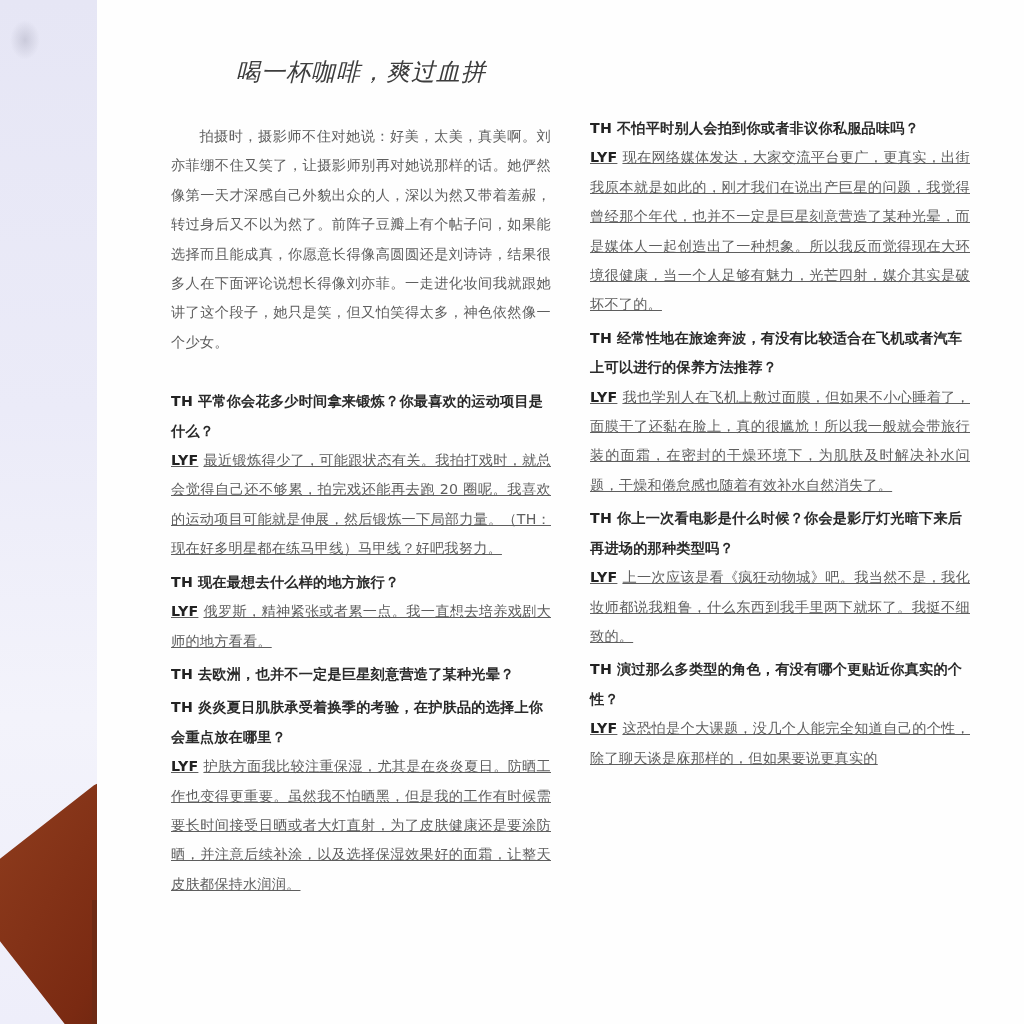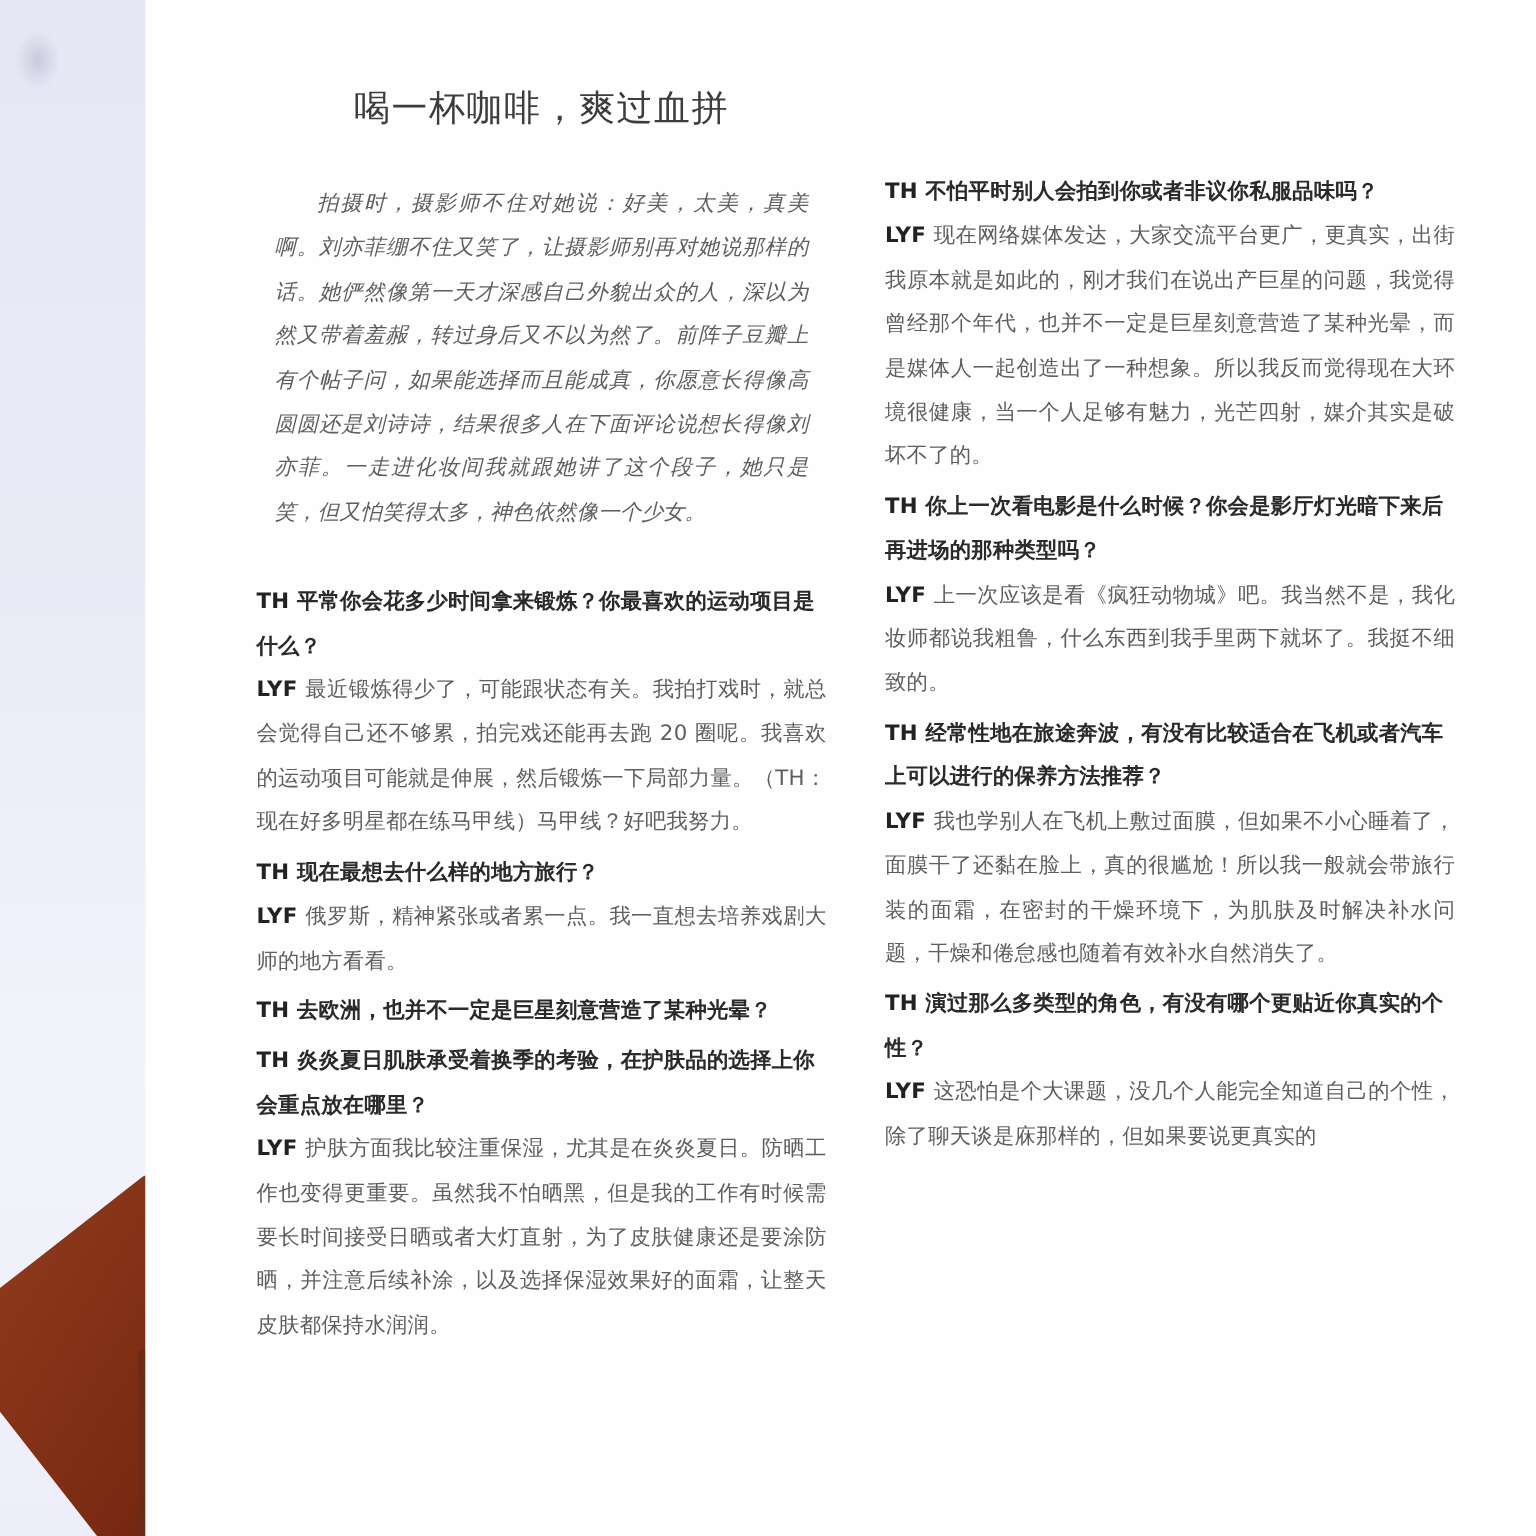--- a/index.html
+++ b/index.html
@@ -31,33 +31,33 @@
     }
     .page {
       position: absolute; left: 97px; top: 0; width: 927px; height: 1024px;
       background: #fefefe;
     }
     .col { position: absolute; width: 388px; }
     .col-left { left: 167px; top: 50px; }
     .col-right { left: 586px; top: 110px; }
     .heading {
       font-weight: normal; color: #3d3d3d; text-align: center;
-      font-size: 24px; line-height: 28px; margin: 0; letter-spacing: 1px;
+      font-size: 24px; line-height: 28px; margin: 0; letter-spacing: 1px; font-style: italic;
     }
     .col-left .heading { margin-top: 8px; margin-bottom: 36px; }
     .col-right .heading { margin-bottom: 38px; }
     .para {
-      font-size: 14.2px; line-height: 29.4px; margin: 16px; color: #5e5e5e;
-      text-align: justify; letter-spacing: 0.2px; font-style: italic;
+      font-size: 14.2px; line-height: 29.4px; margin: 4px; color: #5e5e5e;
+      text-align: justify; letter-spacing: 0.2px;
     }
     .intro { text-indent: 2em; margin-bottom: 30px; }
     .col-right .intro { margin-bottom: 36px; }
     .qa { margin: 4px; }
     .q { font-weight: bold; color: #2a2a2a; font-size: 14.2px; line-height: 29.4px; margin: 0; letter-spacing: 0.2px; }
-    .a { font-size: 14.2px; line-height: 29.4px; margin: 0; color: #5e5e5e; text-align: justify; letter-spacing: 0.2px; }
+    .a { font-size: 14.2px; line-height: 29.4px; margin: 0; color: #5e5e5e; text-align: justify; letter-spacing: 0.2px; text-decoration: underline; }
     .tag { font-weight: bold; color: #222; margin-right: 5px; }
   </style>
 </head>
 <body>
 
 <div class="photo-strip">
   <div class="fold"></div>
   <div class="dress"></div>
   <div class="dress-edge"></div>
 </div>
@@ -85,24 +85,24 @@
   </div>
 </div>
 
 <div class="col col-right">
 
   <div class="qa">
     <p class="q"><span class="tag">TH</span><span>不怕平时别人会拍到你或者非议你私服品味吗？</span></p>
     <p class="a"><span class="tag">LYF</span><span>现在网络媒体发达，大家交流平台更广，更真实，出街我原本就是如此的，刚才我们在说出产巨星的问题，我觉得曾经那个年代，也并不一定是巨星刻意营造了某种光晕，而是媒体人一起创造出了一种想象。所以我反而觉得现在大环境很健康，当一个人足够有魅力，光芒四射，媒介其实是破坏不了的。</span></p>
   </div>
   <div class="qa">
+    <p class="q"><span class="tag">TH</span><span>经常性地在旅途奔波，有没有比较适合在飞机或者汽车上可以进行的保养方法推荐？</span></p>
+    <p class="a"><span class="tag">LYF</span><span>我也学别人在飞机上敷过面膜，但如果不小心睡着了，面膜干了还黏在脸上，真的很尴尬！所以我一般就会带旅行装的面霜，在密封的干燥环境下，为肌肤及时解决补水问题，干燥和倦怠感也随着有效补水自然消失了。</span></p>
+  </div>
+  <div class="qa">
     <p class="q"><span class="tag">TH</span><span>你上一次看电影是什么时候？你会是影厅灯光暗下来后再进场的那种类型吗？</span></p>
     <p class="a"><span class="tag">LYF</span><span>上一次应该是看《疯狂动物城》吧。我当然不是，我化妆师都说我粗鲁，什么东西到我手里两下就坏了。我挺不细致的。</span></p>
-  </div>
-  <div class="qa">
-    <p class="q"><span class="tag">TH</span><span>经常性地在旅途奔波，有没有比较适合在飞机或者汽车上可以进行的保养方法推荐？</span></p>
-    <p class="a"><span class="tag">LYF</span><span>我也学别人在飞机上敷过面膜，但如果不小心睡着了，面膜干了还黏在脸上，真的很尴尬！所以我一般就会带旅行装的面霜，在密封的干燥环境下，为肌肤及时解决补水问题，干燥和倦怠感也随着有效补水自然消失了。</span></p>
   </div>
   <div class="qa">
     <p class="q"><span class="tag">TH</span><span>演过那么多类型的角色，有没有哪个更贴近你真实的个性？</span></p>
     <p class="a"><span class="tag">LYF</span><span>这恐怕是个大课题，没几个人能完全知道自己的个性，除了聊天谈是庥那样的，但如果要说更真实的</span></p>
   </div>
 </div>
 
 </body></html>

